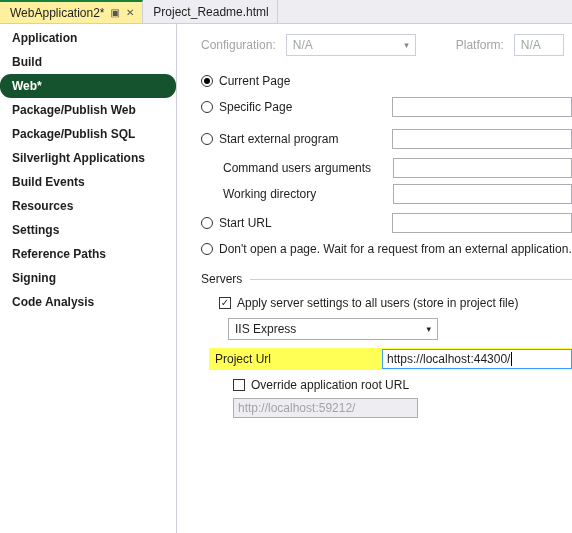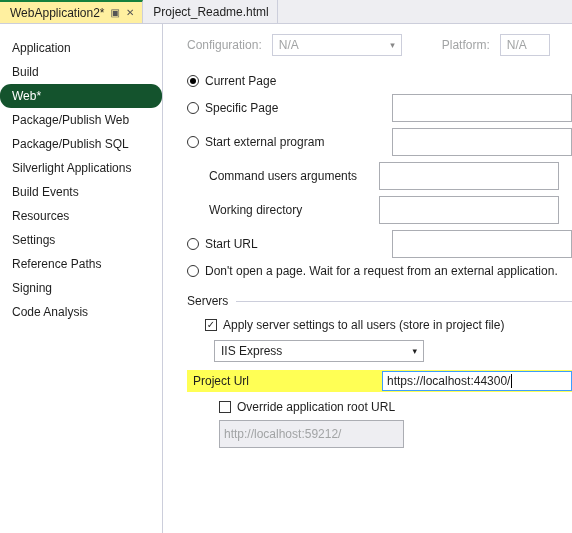--- a/index.html
+++ b/index.html
@@ -34,23 +34,24 @@
   }
   .tab .pin, .tab .x {
     font-size: 10px;
     color: #555;
   }
   .body {
     display: flex;
     height: calc(100% - 24px);
   }
   .sidebar {
-    width: 163px;
+    width: 177px;
     border-right: 1px solid #cccedb;
-    padding: 12px 0;
+    padding: 2px 0;
+    font-weight: bold;
   }
   .sideitem {
     padding: 5px 12px;
     font-size: 12px;
     cursor: default;
   }
   .sideitem.selected {
     background: #14532d;
     color: #fff;
     border-radius: 11px;
@@ -110,21 +111,21 @@
     display:flex;align-items:center;justify-content:center;
     font-size:10px;line-height:1;
   }
   .checkbox.checked::after{content:"✓";}
   .sub {
     margin-left: 22px;
     display:flex;align-items:center;gap:10px;
     margin-top:6px;margin-bottom:6px;
   }
   .txtbox {
-    border:1px solid #abadb3;height:28px;background:#fff;
+    border:1px solid #abadb3;height:20px;background:#fff;
     font-size:12px;padding:0 4px;
   }
   .txtbox.right {
     width: 180px;
   }
   .txtbox.disabled {
     background:#eeeef2;color:#a2a4a5;
   }
   .row-with-box {
     display:flex;align-items:center;gap:10px;
@@ -253,21 +254,21 @@
       <span>Apply server settings to all users (store in project file)</span>
     </div>
 
     <div style="margin:8px 16px 0 18px;padding-left:9px;">
       <div class="select">
         <span>IIS Express</span>
         <span class="chev">▾</span>
       </div>
     </div>
 
-    <div class="hl-row" style="margin-left:0;gap:16px;">
+    <div class="hl-row" style="margin-left:8px;gap:16px;">
       <span class="lbl">Project Url</span>
       <div class="url-input" style="max-width:190px;">
         <span>https://localhost:44300/</span>
           <span class="caret"></span>
       </div>
     </div>
 
     <div class="check-row" style="margin-left:32px;margin-top:8px;">
       <span class="checkbox"></span>
       <span>Override application root URL</span>

